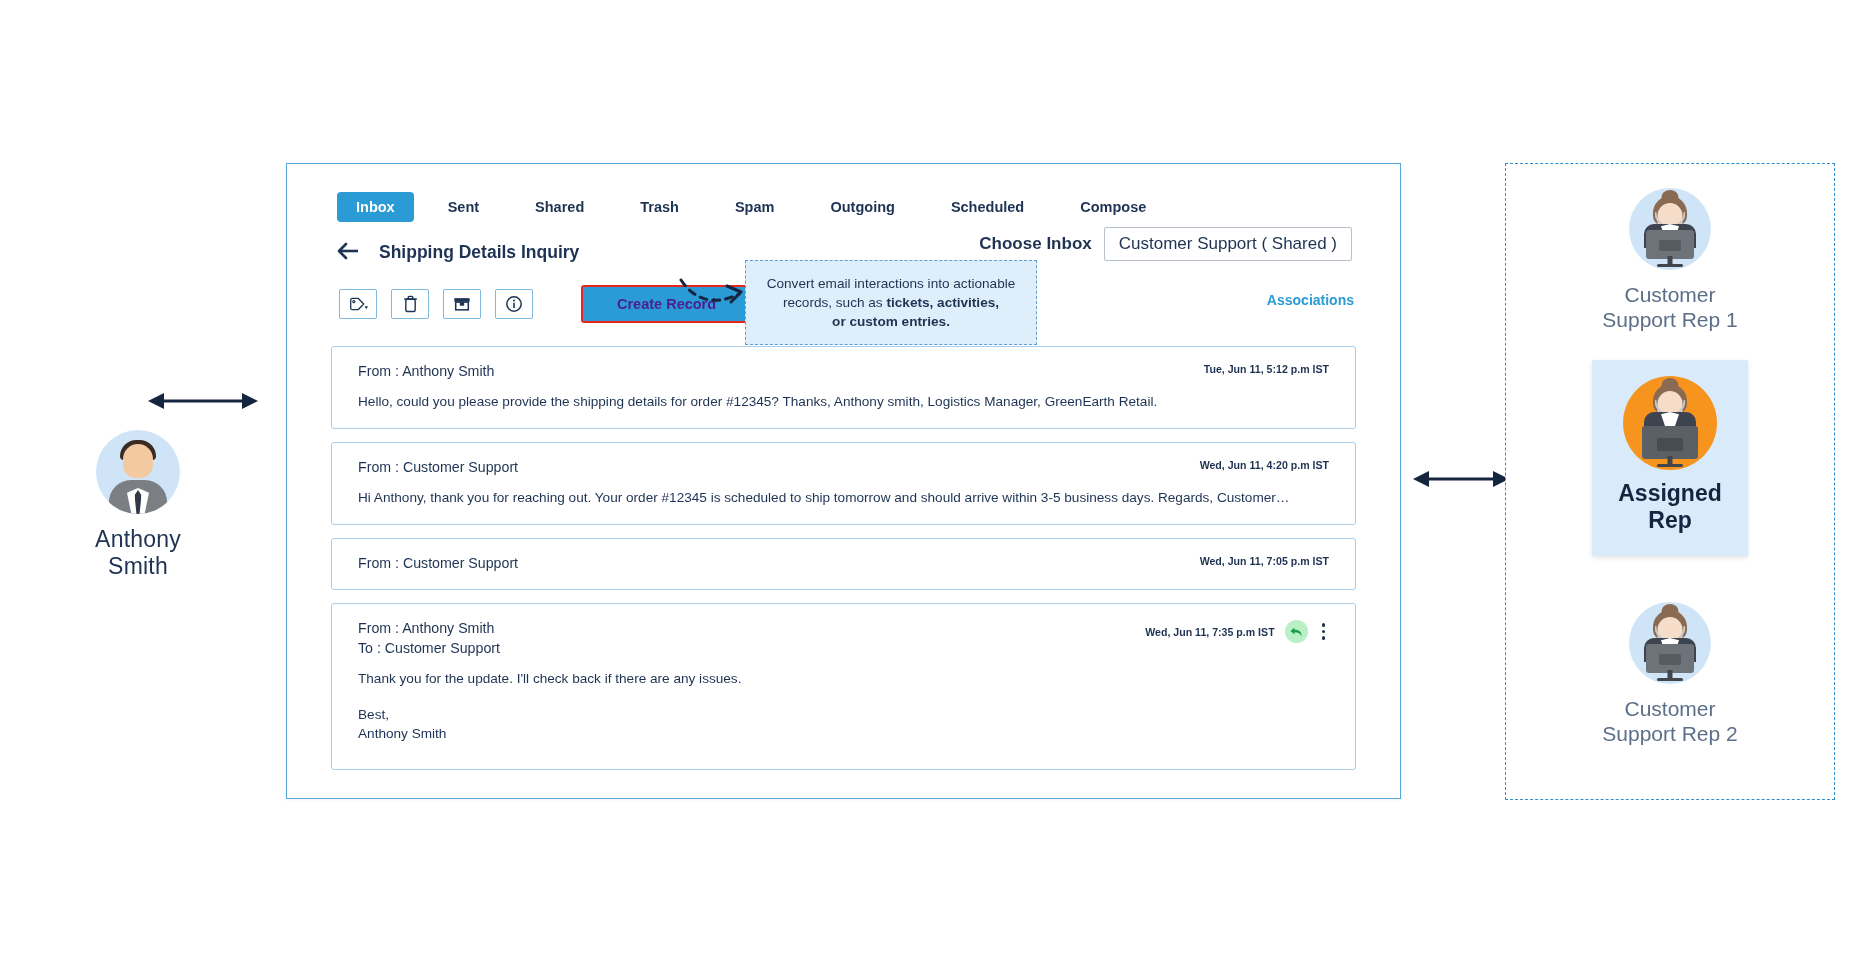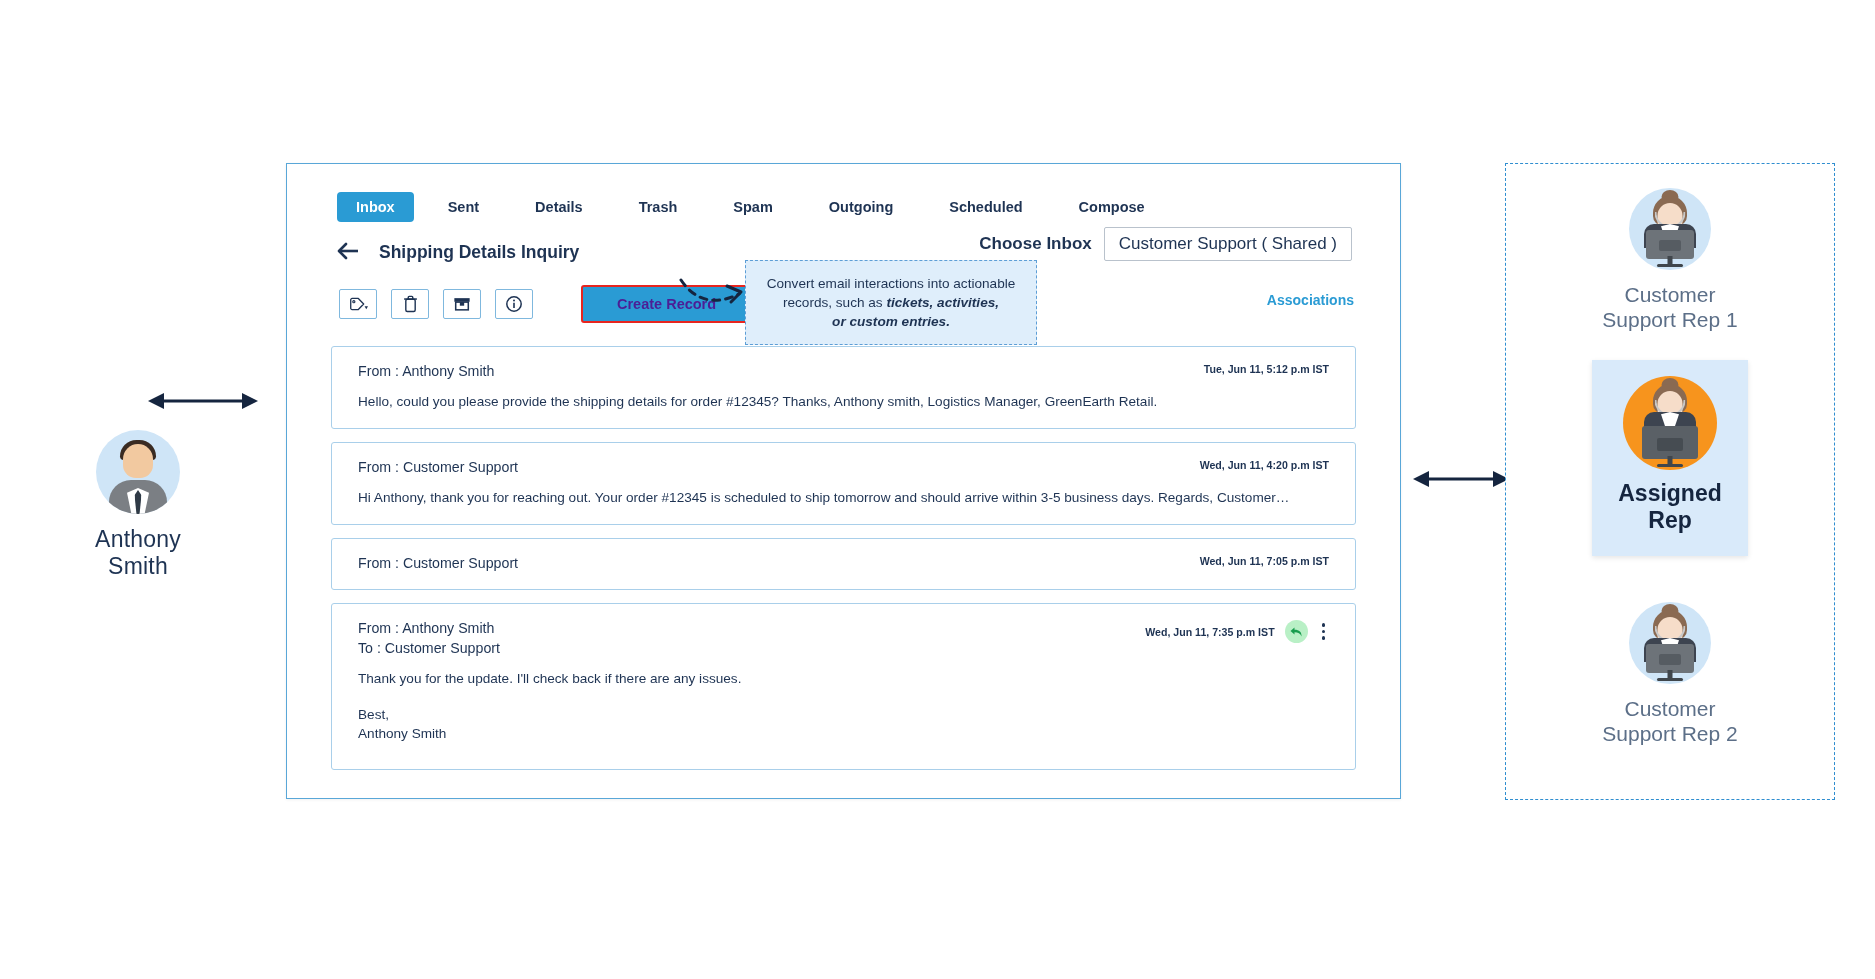--- a/index.html
+++ b/index.html
@@ -123,21 +123,21 @@
   }
 
   
   #callout {
     position: absolute; left: 458px; top: 96px;
     width: 292px; padding: 13px 12px;
     background: #dfeefb; border: 1.4px dashed #5d9ed6;
     text-align: center;
     font-size: 13.6px; line-height: 19px; color: #1e3353; font-weight: 500;
   }
-  #callout b { font-weight: 700; font-style: italic; }
+  #callout b { font-weight: 700; }
 
   #callout-arrow { position: absolute; left: 392px; top: 110px; }
 
   
   #email-list {
     position: absolute; left: 44px; top: 182px; right: 44px;
   }
   .email-card {
     border: 1.3px solid #a9cfea; background: #fff;
     border-radius: 3px; margin-bottom: 13px;
@@ -261,21 +261,21 @@
   <line x1="14" y1="13" x2="96" y2="13" stroke="#15253f" stroke-width="3"></line>
   <polygon points="0,13 16,5 16,21" fill="#15253f"></polygon>
   <polygon points="110,13 94,5 94,21" fill="#15253f"></polygon>
 </svg>
 
 <div id="app-panel">
 
   <div id="tabbar">
     <div class="tab active">Inbox</div>
     <div class="tab">Sent</div>
-    <div class="tab">Details</div>
+    <div class="tab">Shared</div>
     <div class="tab">Trash</div>
     <div class="tab">Spam</div>
     <div class="tab">Outgoing</div>
     <div class="tab">Scheduled</div>
     <div class="tab">Compose</div>
   </div>
 
   <div id="choose-inbox-wrap">
     <div id="choose-inbox-label">Choose Inbox</div>
     <div id="inbox-select">Customer Support ( Shared )</div>

